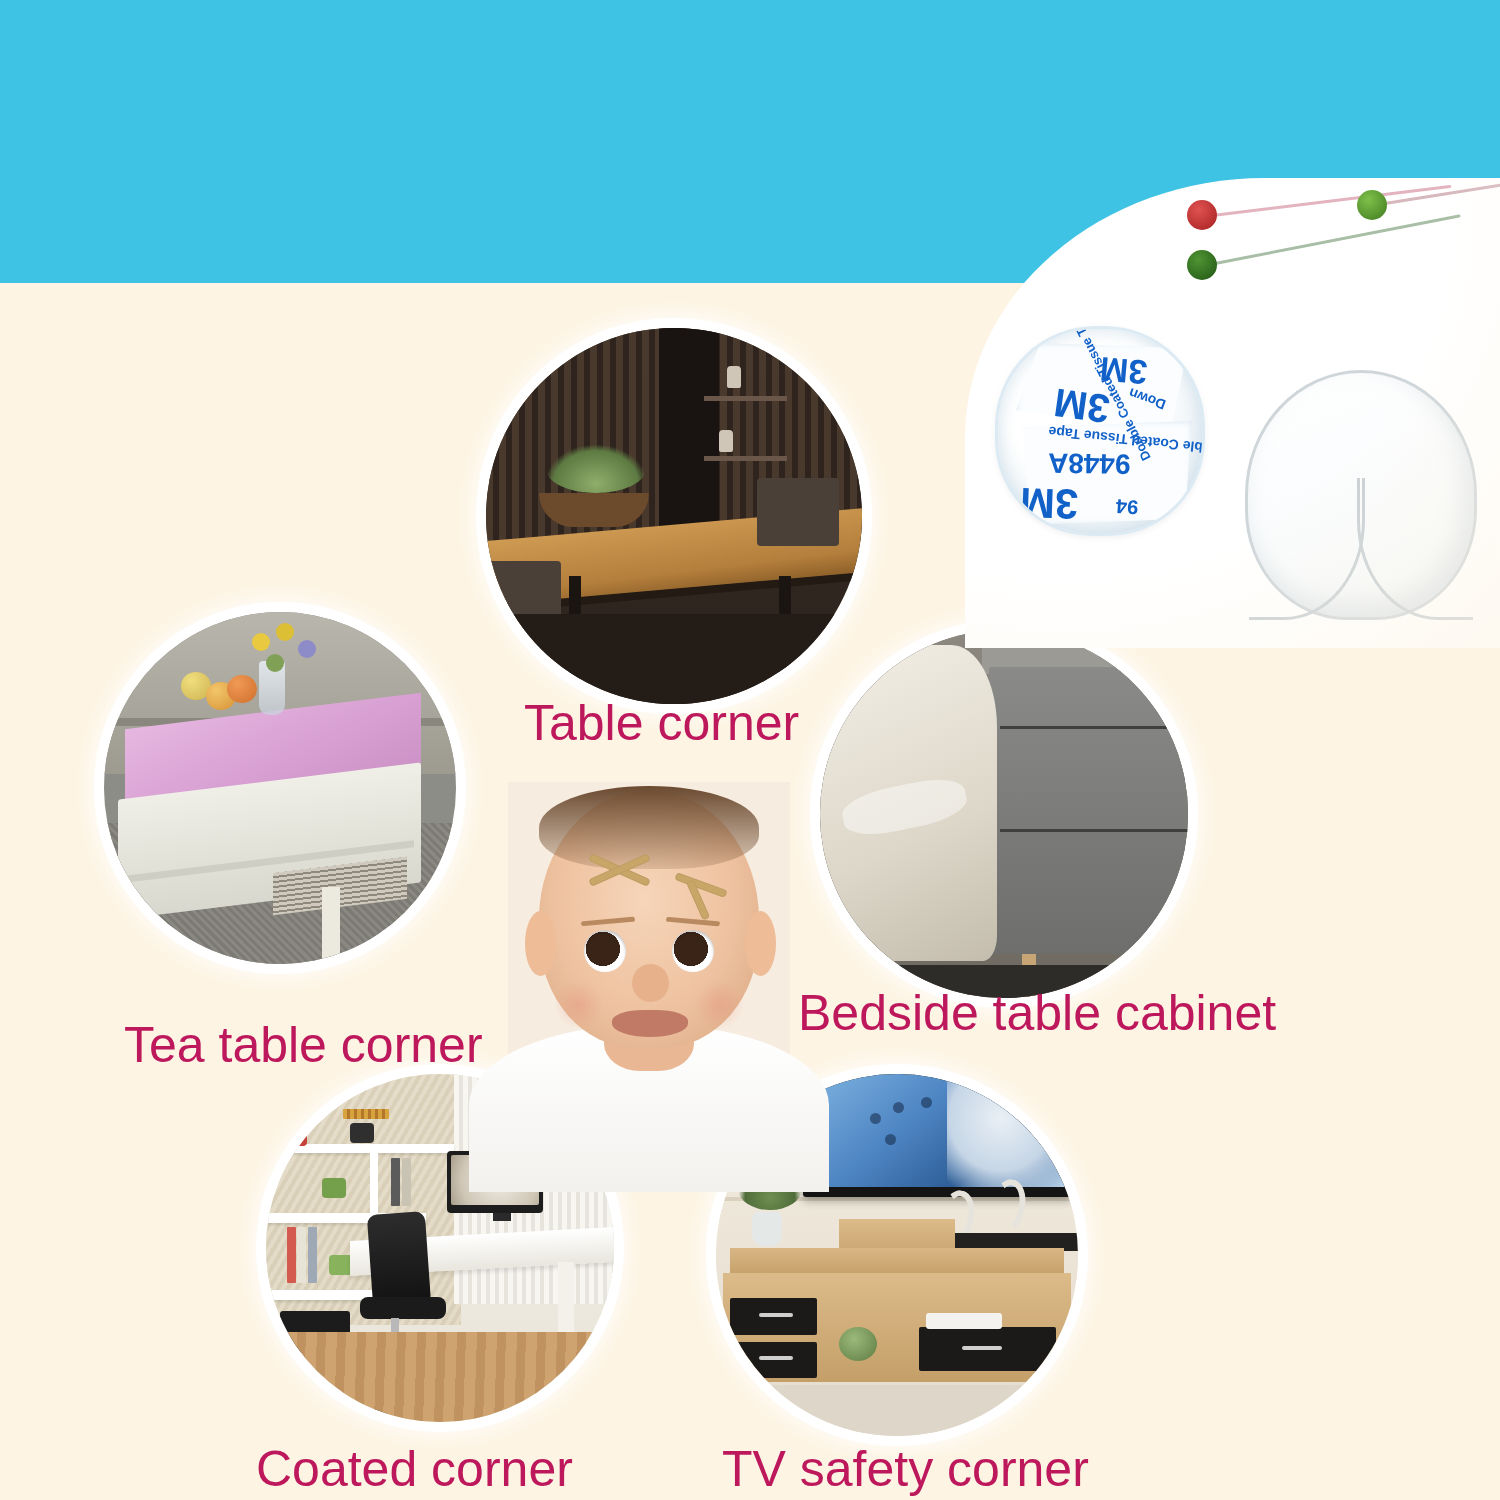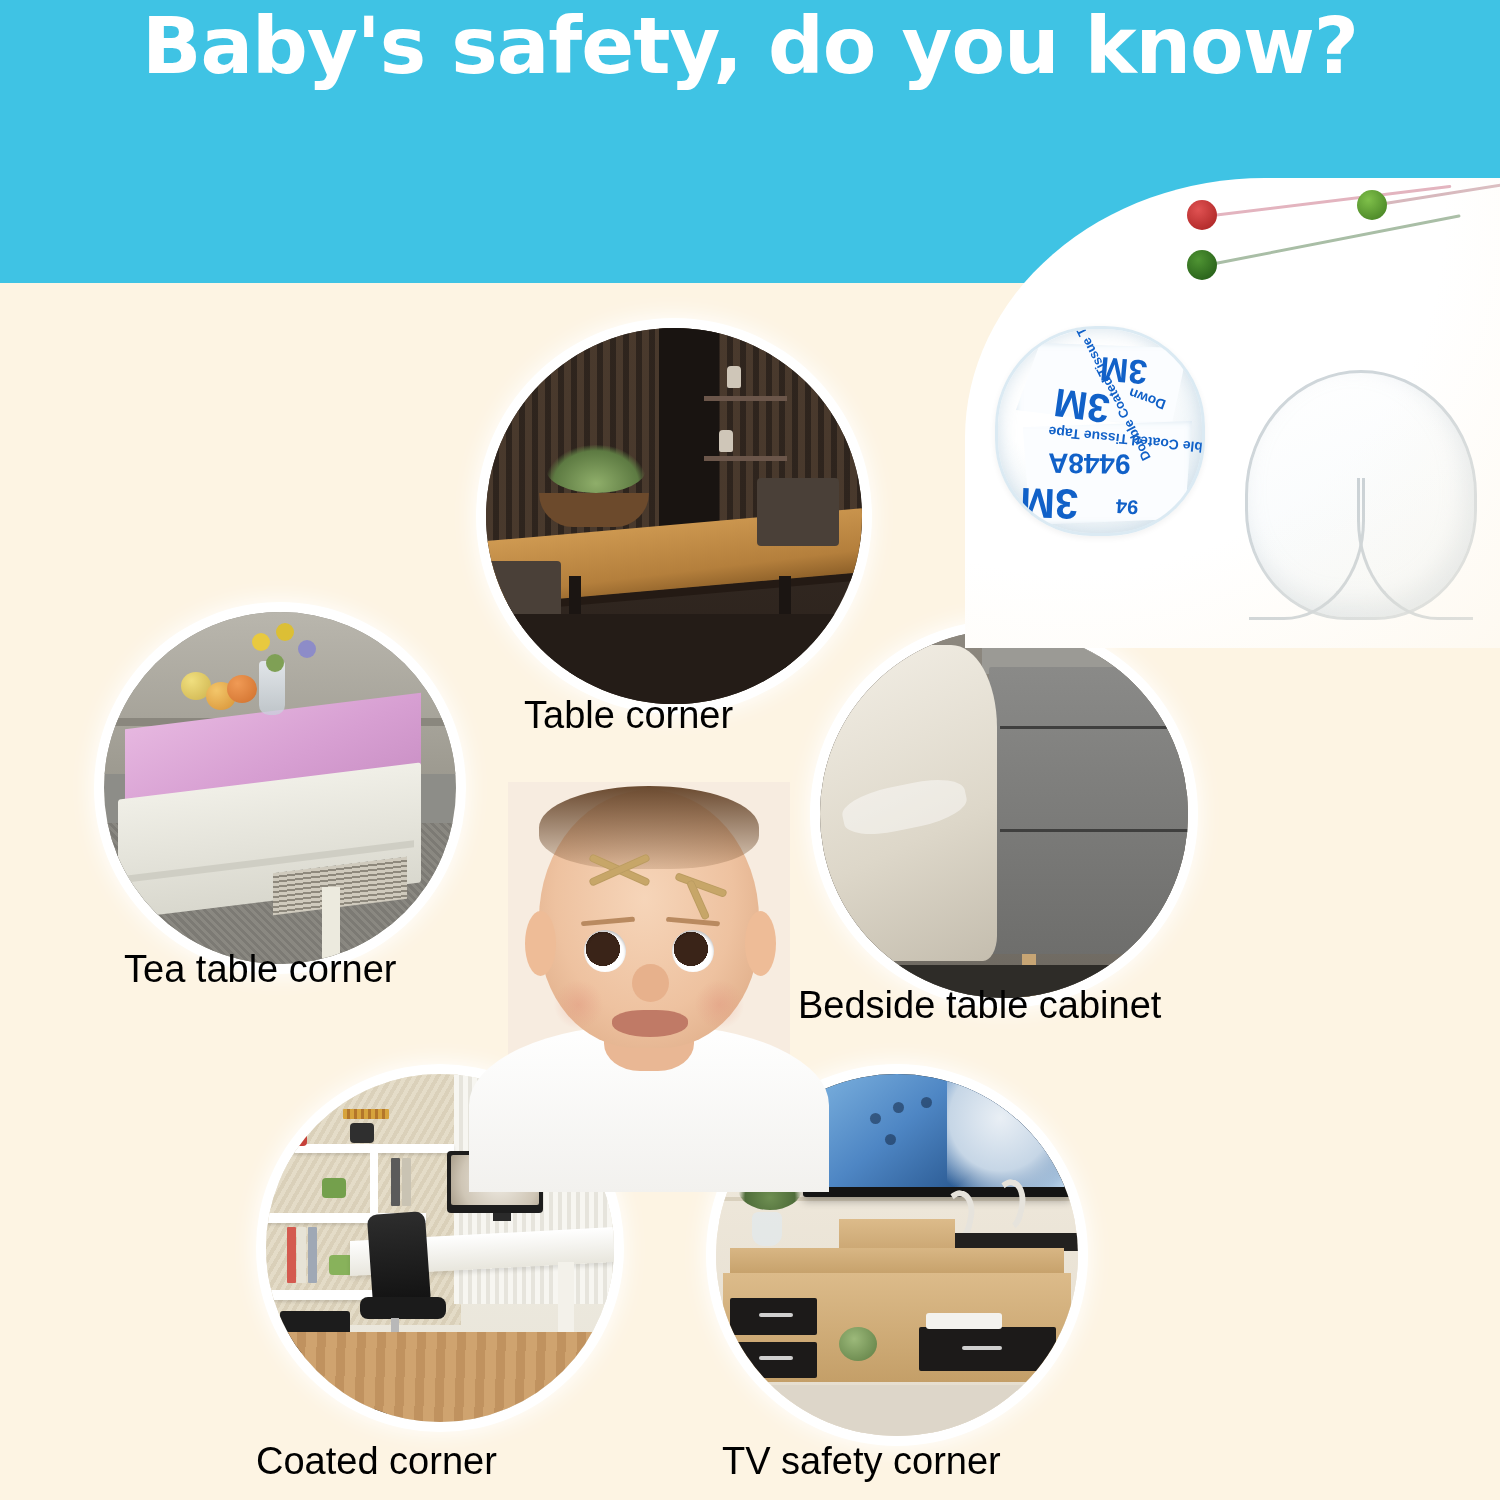--- a/index.html
+++ b/index.html
@@ -124,29 +124,29 @@
 
   
   .c-table    { left:486px; top:328px;  width:376px; height:376px; }
   .c-tea      { left:104px; top:612px;  width:352px; height:352px; }
   .c-bedside  { left:820px; top:630px;  width:368px; height:368px; }
   .c-cabinet  { left:266px; top:1074px; width:348px; height:348px; }
   .c-tv       { left:716px; top:1074px; width:362px; height:362px; }
 
   .caption{
     position:absolute;
-    color:#000000;
-    font-size:38px;
+    color:#be185d;
+    font-size:50px;
     font-weight:400;
     white-space:nowrap;
     font-family:"Liberation Sans", sans-serif;
     z-index:12;
   }
   .cap-table   { left:524px;  top:694px;  }
-  .cap-tea     { left:124px;  top:948px;  }
+  .cap-tea     { left:124px;  top:1016px;  }
   .cap-bedside { left:798px;  top:984px;  }
   .cap-cabinet { left:256px;  top:1440px; }
   .cap-tv      { left:722px;  top:1440px; }
 
   
   .sc-dining{ background:linear-gradient(180deg,#3b2f27 0%,#2b221c 100%); }
   .sc-dining .slats{
     position:absolute; left:0; top:0; width:100%; height:58%;
     background:repeating-linear-gradient(90deg,#4a3a2d 0 7px,#2e241d 7px 13px);
     opacity:.95;
@@ -492,21 +492,20 @@
   }
   .baby .bx-1{ left:28%; top:22%; width:23%; height:8px; transform:rotate(24deg); }
   .baby .bx-2{ left:28%; top:22%; width:23%; height:8px; transform:rotate(-24deg); }
   .baby .bs-1{ left:59%; top:26%; width:19%; height:8px; transform:rotate(20deg); }
   .baby .bs-2{ left:60%; top:30%; width:15%; height:8px; transform:rotate(66deg); }
 </style>
 </head>
 <body>
 
 <div class="banner">
-  <div class="banner-title">Baby's safety, do you know?</div>
 
 
 </div>
 
 <div class="product-inset">
 
   <div class="pin" style="left:222px; top:22px;">
     <div class="shaft" style="left:26px; top:14px; width:240px; background:#e3b4bf; transform:rotate(-7deg);"></div>
     <div class="head" style="left:0; top:0; background:radial-gradient(circle at 38% 32%,#e05252,#a51f1f);"></div>
   </div>

